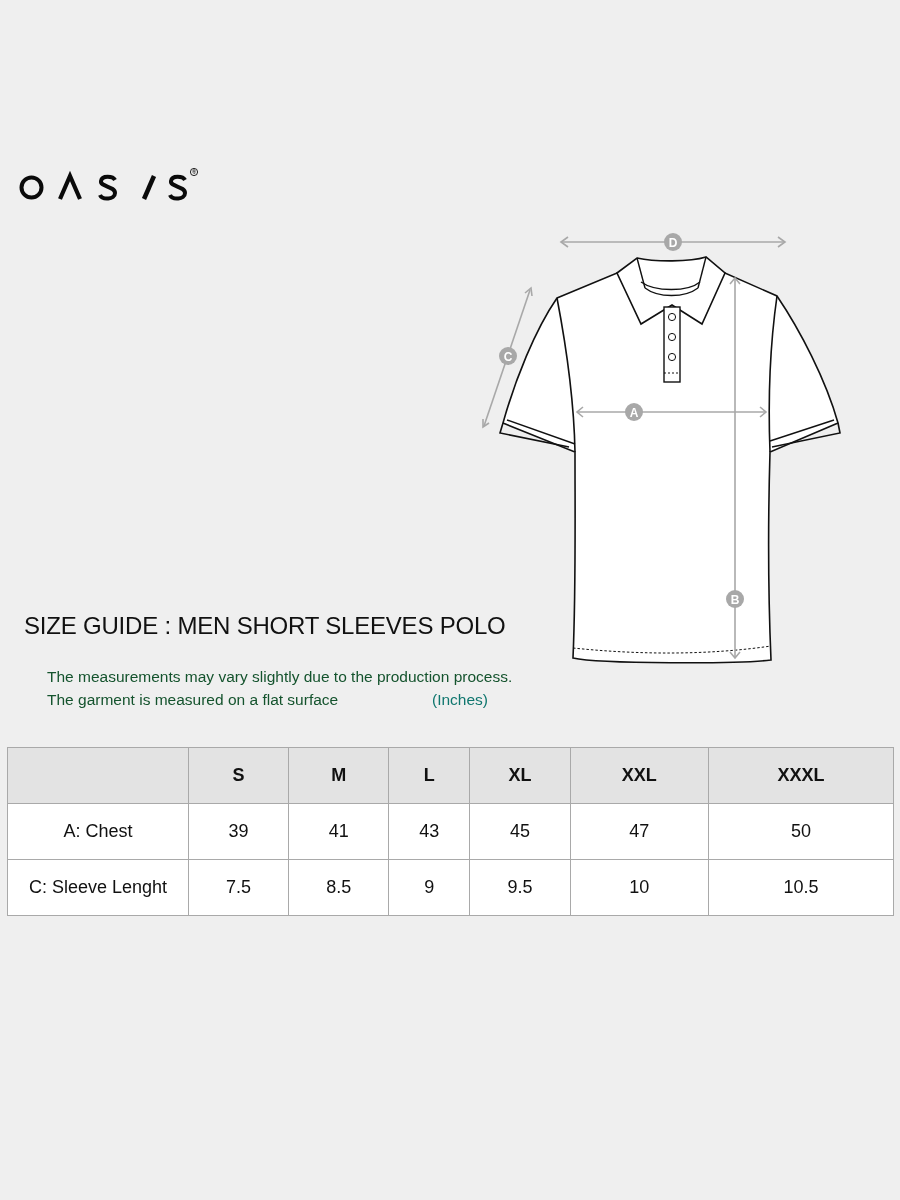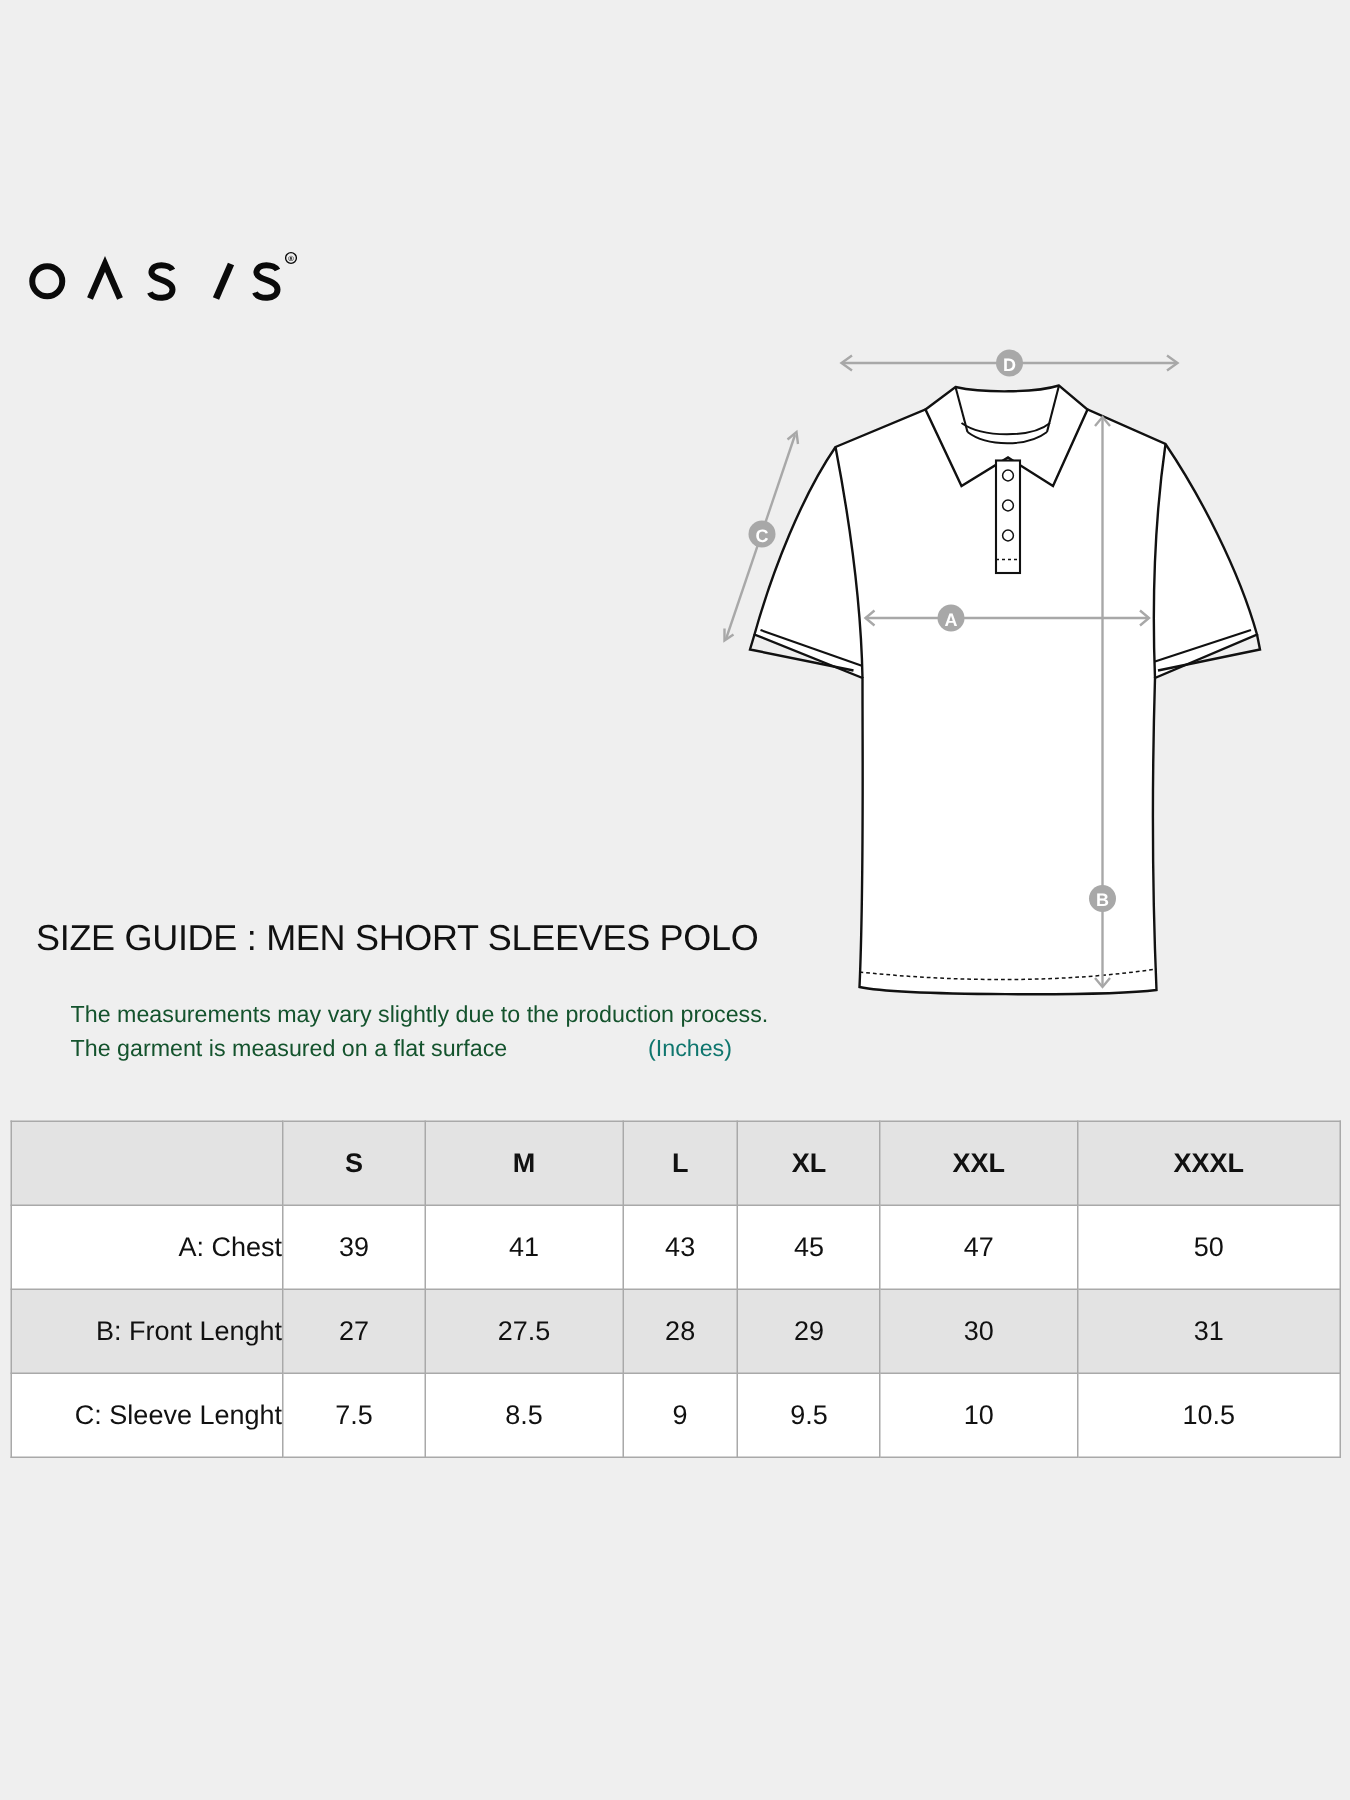--- a/index.html
+++ b/index.html
@@ -39,21 +39,21 @@
       position: absolute; left: 7px; top: 747px;
       width: 887px; border-collapse: collapse;
       font-size: 18px;
     }
     table.sizes td, table.sizes th {
       border: 1px solid #a9a9a9;
       height: 55px; padding: 0;
       text-align: center; vertical-align: middle;
     }
     table.sizes th { font-weight: 700; background: #e3e3e3; }
-    table.sizes td.label { text-align: right; width: 169px; }
+    table.sizes td.label { text-align: center; width: 169px; }
     table.sizes tr.odd td { background: #ffffff; }
     table.sizes tr.even td { background: #e3e3e3; }
     table.sizes th.corner { width: 180px; }
   </style>
 </head>
 <body>
 
 <div class="logo">
   <svg width="185" height="40" viewBox="0 0 185 40">
 
@@ -163,29 +163,20 @@
   <tbody>
     <tr class="odd">
       <td class="label">A: Chest</td>
       <td>39</td>
       <td>41</td>
       <td>43</td>
       <td>45</td>
       <td>47</td>
       <td>50</td>
     </tr>
-    <tr class="even">
-      <td class="label">B: Front Lenght</td>
-      <td>27</td>
-      <td>27.5</td>
-      <td>28</td>
-      <td>29</td>
-      <td>30</td>
-      <td>31</td>
-    </tr>
     <tr class="odd">
       <td class="label">C: Sleeve Lenght</td>
       <td>7.5</td>
       <td>8.5</td>
       <td>9</td>
       <td>9.5</td>
       <td>10</td>
       <td>10.5</td>
     </tr>
   </tbody>

